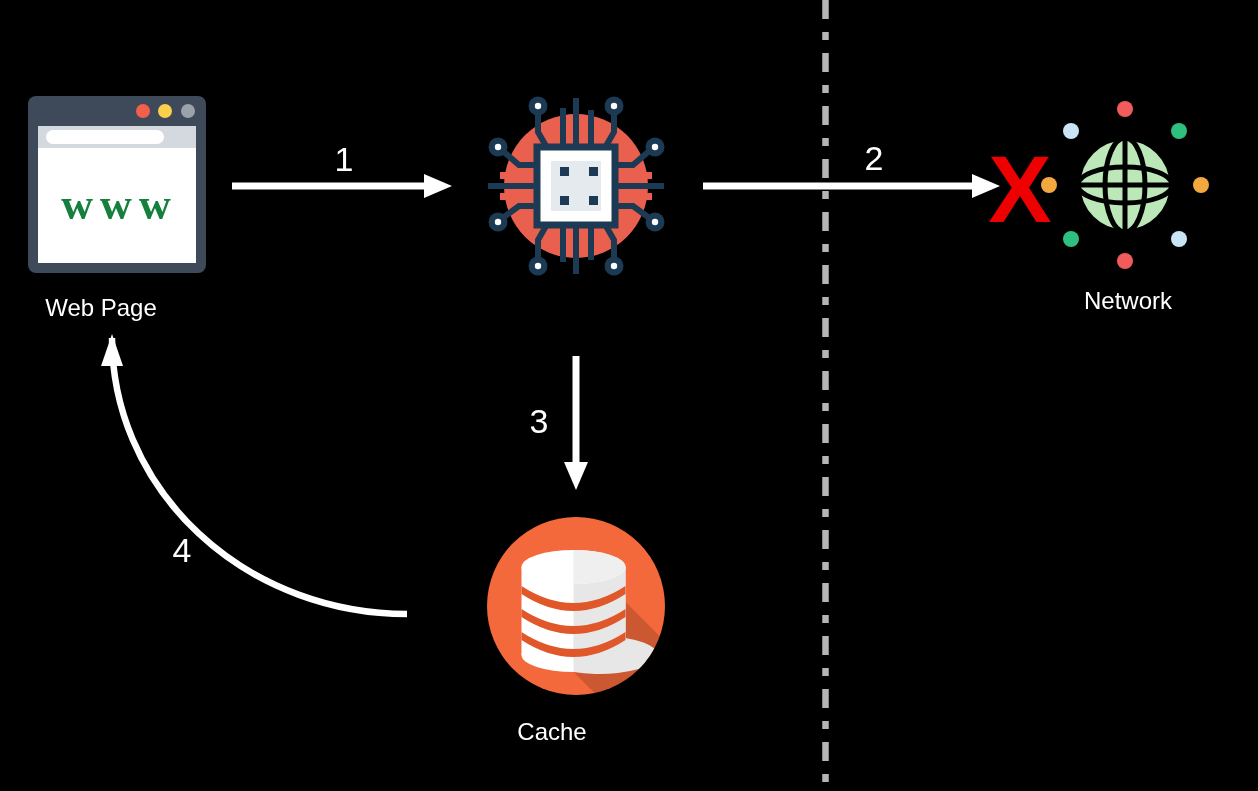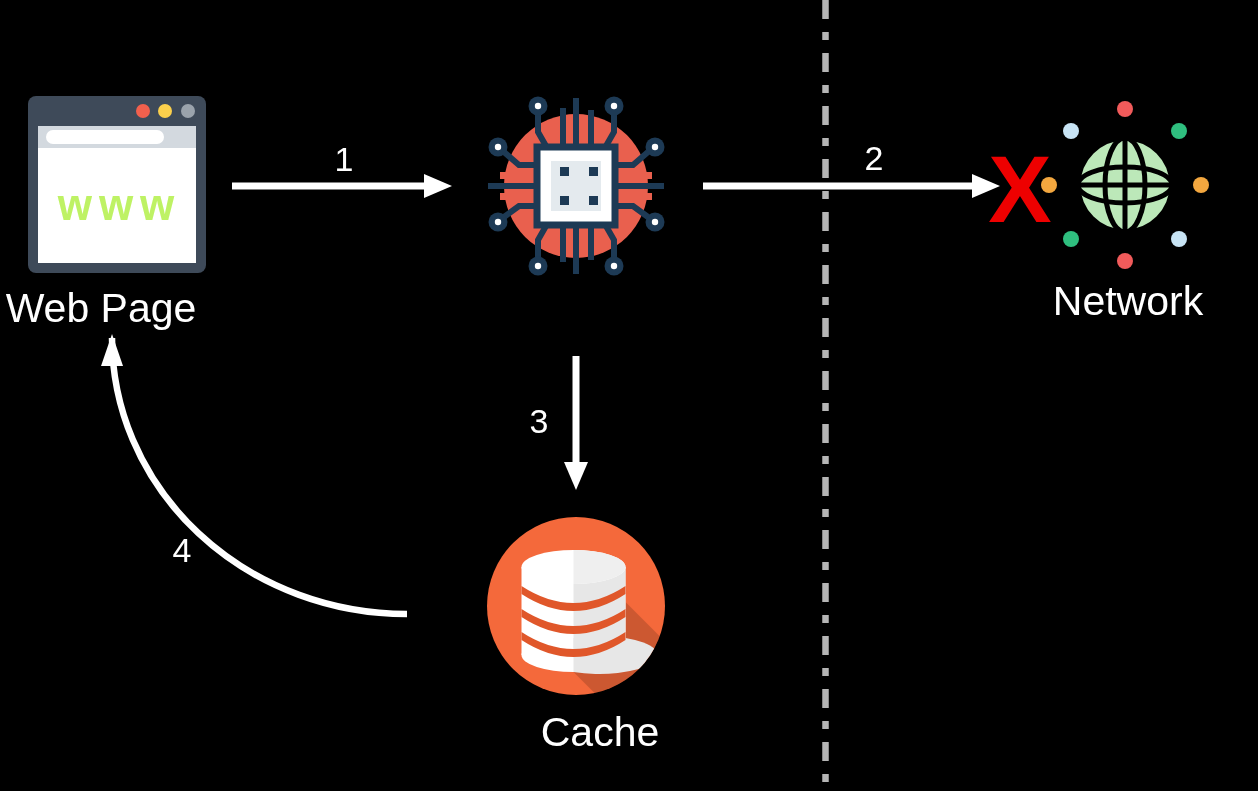--- a/index.html
+++ b/index.html
@@ -5,25 +5,26 @@
   html,body{margin:0;padding:0;background:#000;}
   .canvas{
     position:relative;width:1258px;height:791px;background:#000;
     overflow:hidden;font-family:"Liberation Sans",sans-serif;
   }
   .diagram-svg{position:absolute;left:0;top:0;width:1258px;height:791px;}
   .lbl{
     position:absolute;color:#fff;white-space:nowrap;
     transform:translate(-50%,-50%);text-align:center;line-height:1;
   }
-  .node-label{font-size:41px;}
+  .node-label{font-size:24px;}
   .edge-label{font-size:34px;}
   .www-label{
-    font-size:44px;font-weight:bold;color:#bef264;letter-spacing:7px;
+    font-size:44px;font-weight:bold;color:#15803d;letter-spacing:7px;
     padding-left:7px; 
+    font-family:Liberation Serif, serif;
   }
   .blocked-x{font-size:95px;font-weight:bold;color:#ee0000;}
 </style>
 </head>
 <body>
 
 <div class="canvas">
 
   <svg class="diagram-svg" viewBox="0 0 1258 791">
 
@@ -179,21 +180,21 @@
     </g>
   </svg>
 
   <div class="lbl www-label" style="left:116px;top:205px;">www</div>
 
   <div class="lbl node-label" style="left:101px;top:308px;">Web Page</div>
 
 
   <div class="lbl node-label" style="left:1128px;top:301px;text-align:right;">Network</div>
 
-  <div class="lbl node-label" style="left:600px;top:732px;text-align:right;">Cache</div>
+  <div class="lbl node-label" style="left:552px;top:732px;text-align:right;">Cache</div>
 
   <div class="lbl edge-label" style="left:344px;top:159px;">1</div>
 
   <div class="lbl edge-label" style="left:874px;top:158px;">2</div>
 
   <div class="lbl edge-label" style="left:539px;top:421px;">3</div>
 
   <div class="lbl edge-label" style="left:182px;top:550px;">4</div>
 
   <div class="lbl blocked-x" style="left:1020px;top:189px;">X</div>

